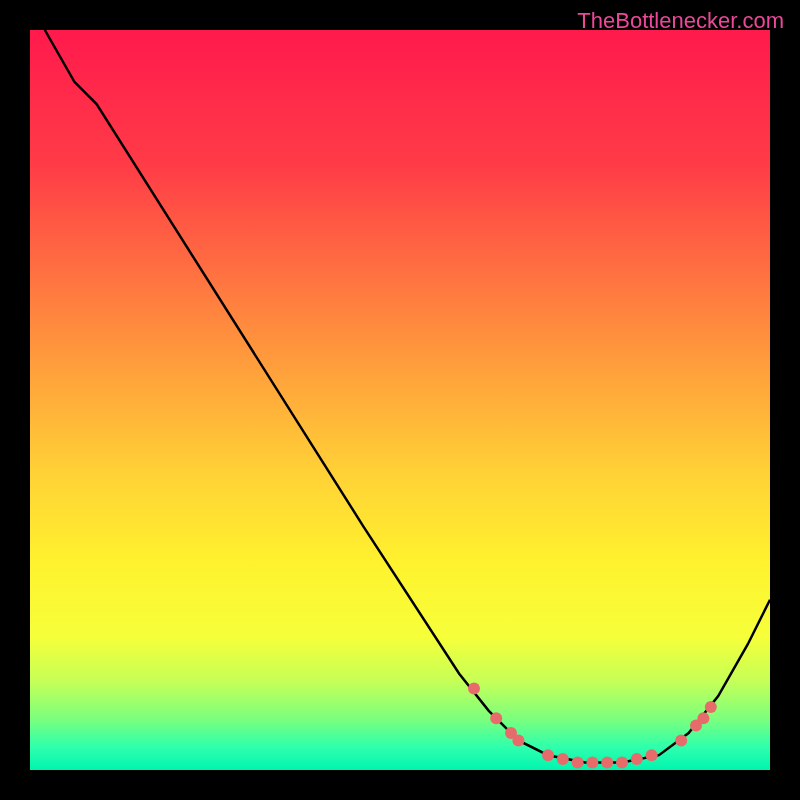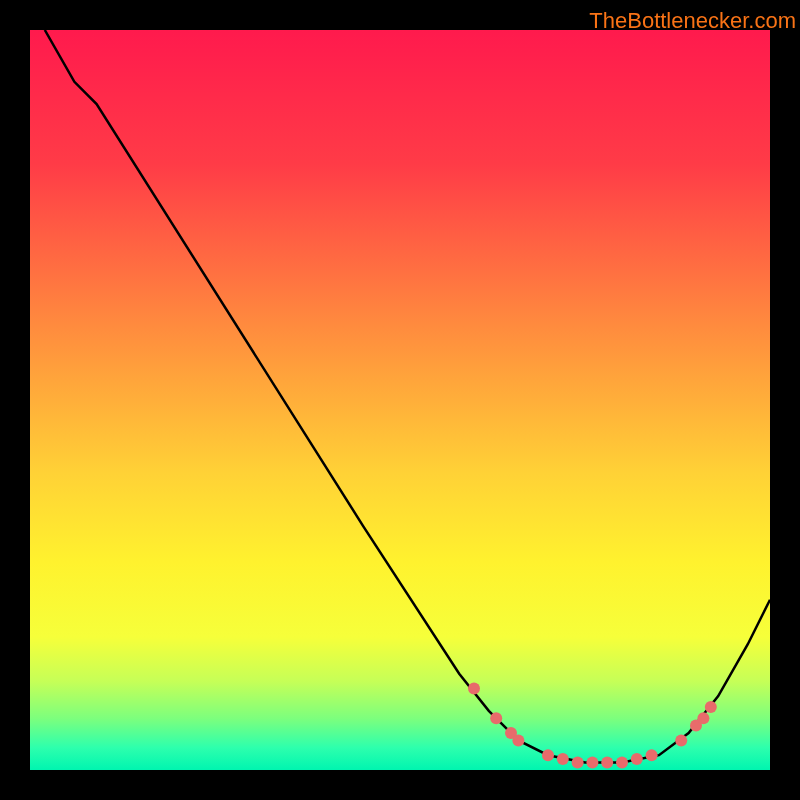--- a/index.html
+++ b/index.html
@@ -1,17 +1,17 @@
 <!DOCTYPE html>
 <html><head>
 <meta charset="utf-8">
 <style>
   * { margin: 0; padding: 0; box-sizing: border-box; }
   body { width: 800px; height: 800px; background: #000; position: relative; font-family: Arial, sans-serif; }
-  .watermark { position: absolute; top: 8px; right: 4px; color: #f97316; font-size: 22px; font-weight: 400; z-index: 10; }
+  .watermark { position: absolute; top: 8px; right: 16px; color: #ec4899; font-size: 22px; font-weight: 400; z-index: 10; }
   .plot-area { position: absolute; top: 30px; left: 30px; width: 740px; height: 740px; }
   .gradient-bg { position: absolute; top: 0; left: 0; width: 100%; height: 100%; }
   .curve-layer { position: absolute; top: 0; left: 0; width: 100%; height: 100%; }
   .dots-layer { position: absolute; top: 0; left: 0; width: 100%; height: 100%; }
 </style>
 </head>
 <body>
 
 <div class="watermark">TheBottlenecker.com</div>
 

